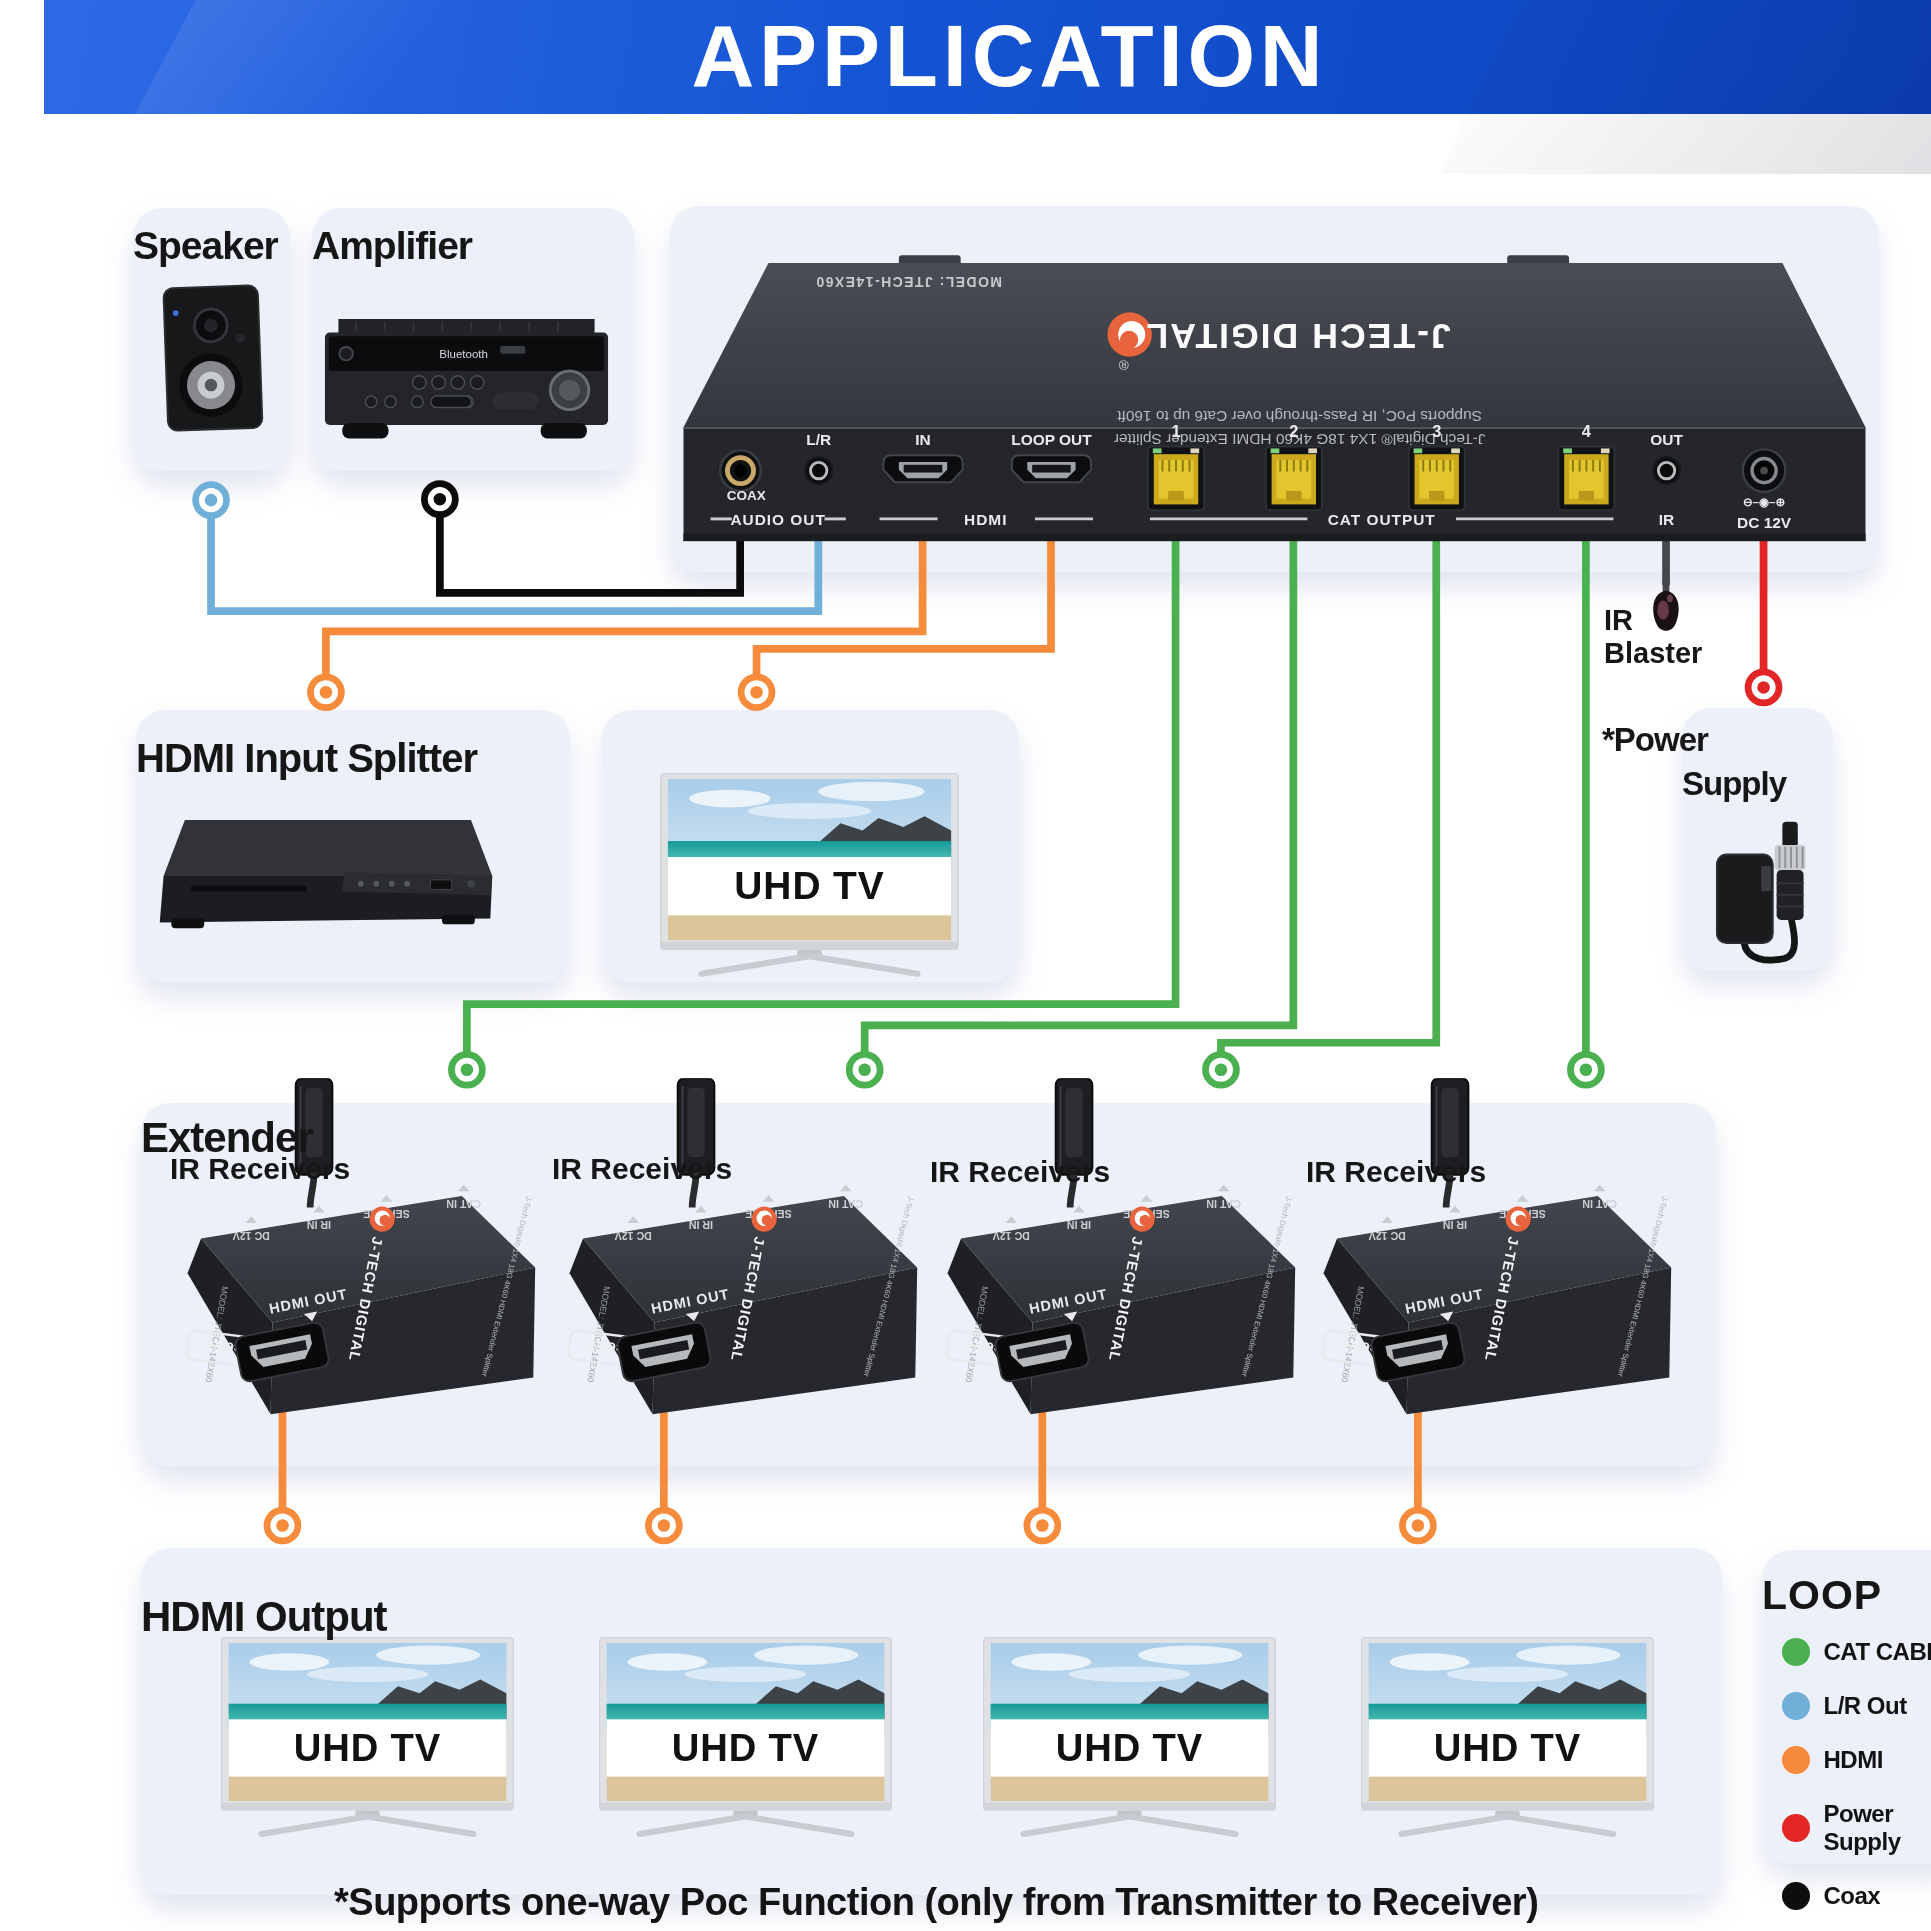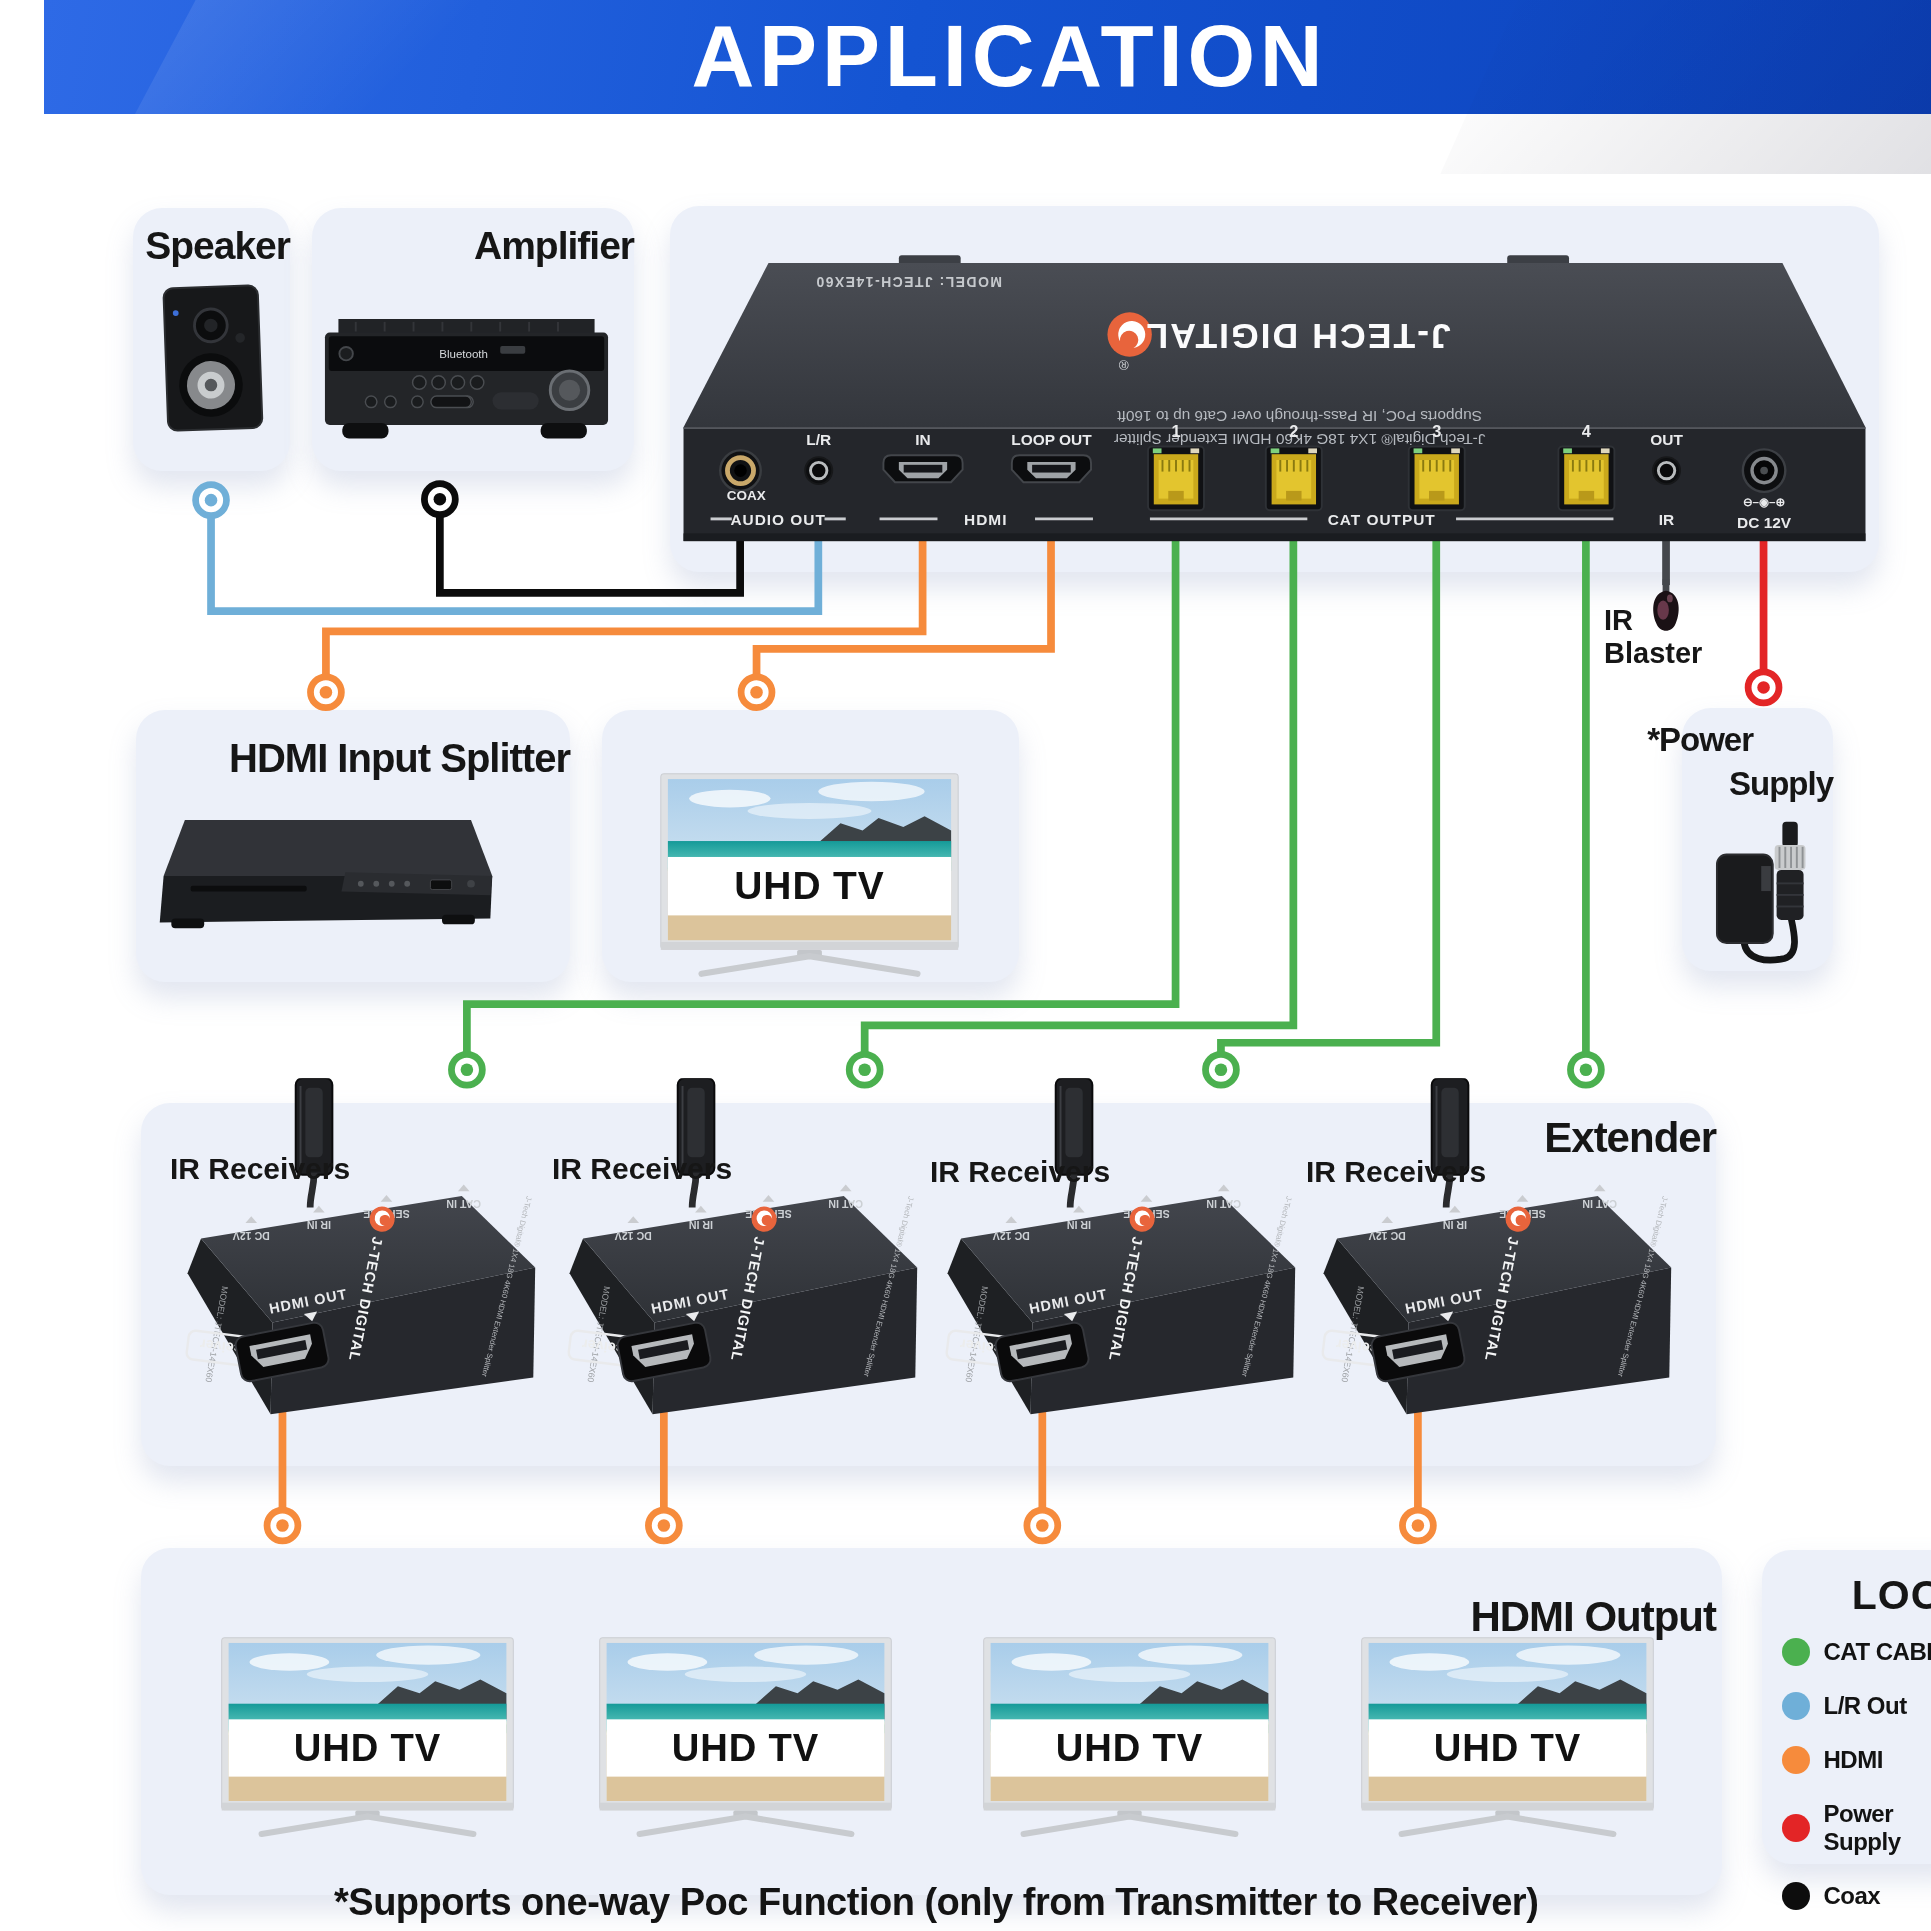--- a/index.html
+++ b/index.html
@@ -13,21 +13,21 @@
           background:linear-gradient(115deg,rgba(255,255,255,.10),rgba(255,255,255,0) 60%);
           transform:skewX(-28deg);}
   .banner .streak2{position:absolute;left:1448px;top:-58px;width:502px;height:232px;
           background:linear-gradient(115deg,rgba(255,255,255,0),rgba(0,0,30,.12));
           transform:skewX(-24deg);}
   .banner h1{margin:0;text-align:center;line-height:112px;color:#fff;font-size:87px;
              font-weight:bold;letter-spacing:4.8px;}
   
   .panel{background:#ecf0f9;border-radius:29px;z-index:1;
          box-shadow:0 15.4px 27px rgba(140,155,195,.25);}
-  .ptitle{z-index:4;color:#161616;font-weight:700;letter-spacing:-1px;text-align:right;
+  .ptitle{z-index:4;color:#161616;font-weight:700;letter-spacing:-1px;text-align:left;
           white-space:nowrap;}
   .wires{left:0;top:0;z-index:2;pointer-events:none;}
   .device{z-index:3;pointer-events:none;}
   .lbl{z-index:4;color:#161616;font-weight:700;white-space:nowrap;}
   
   .keyrow{display:flex;align-items:center;gap:13.5px;}
   .keydot{width:28px;height:28px;border-radius:50%;flex:0 0 auto;}
   .keytxt{font-size:24px;font-weight:700;color:#131313;letter-spacing:-0.5px;}
   
   .w-cat{stroke:#4bb04f;} .w-lr{stroke:#6fafd8;} .w-hdmi{stroke:#f68b3c;}

